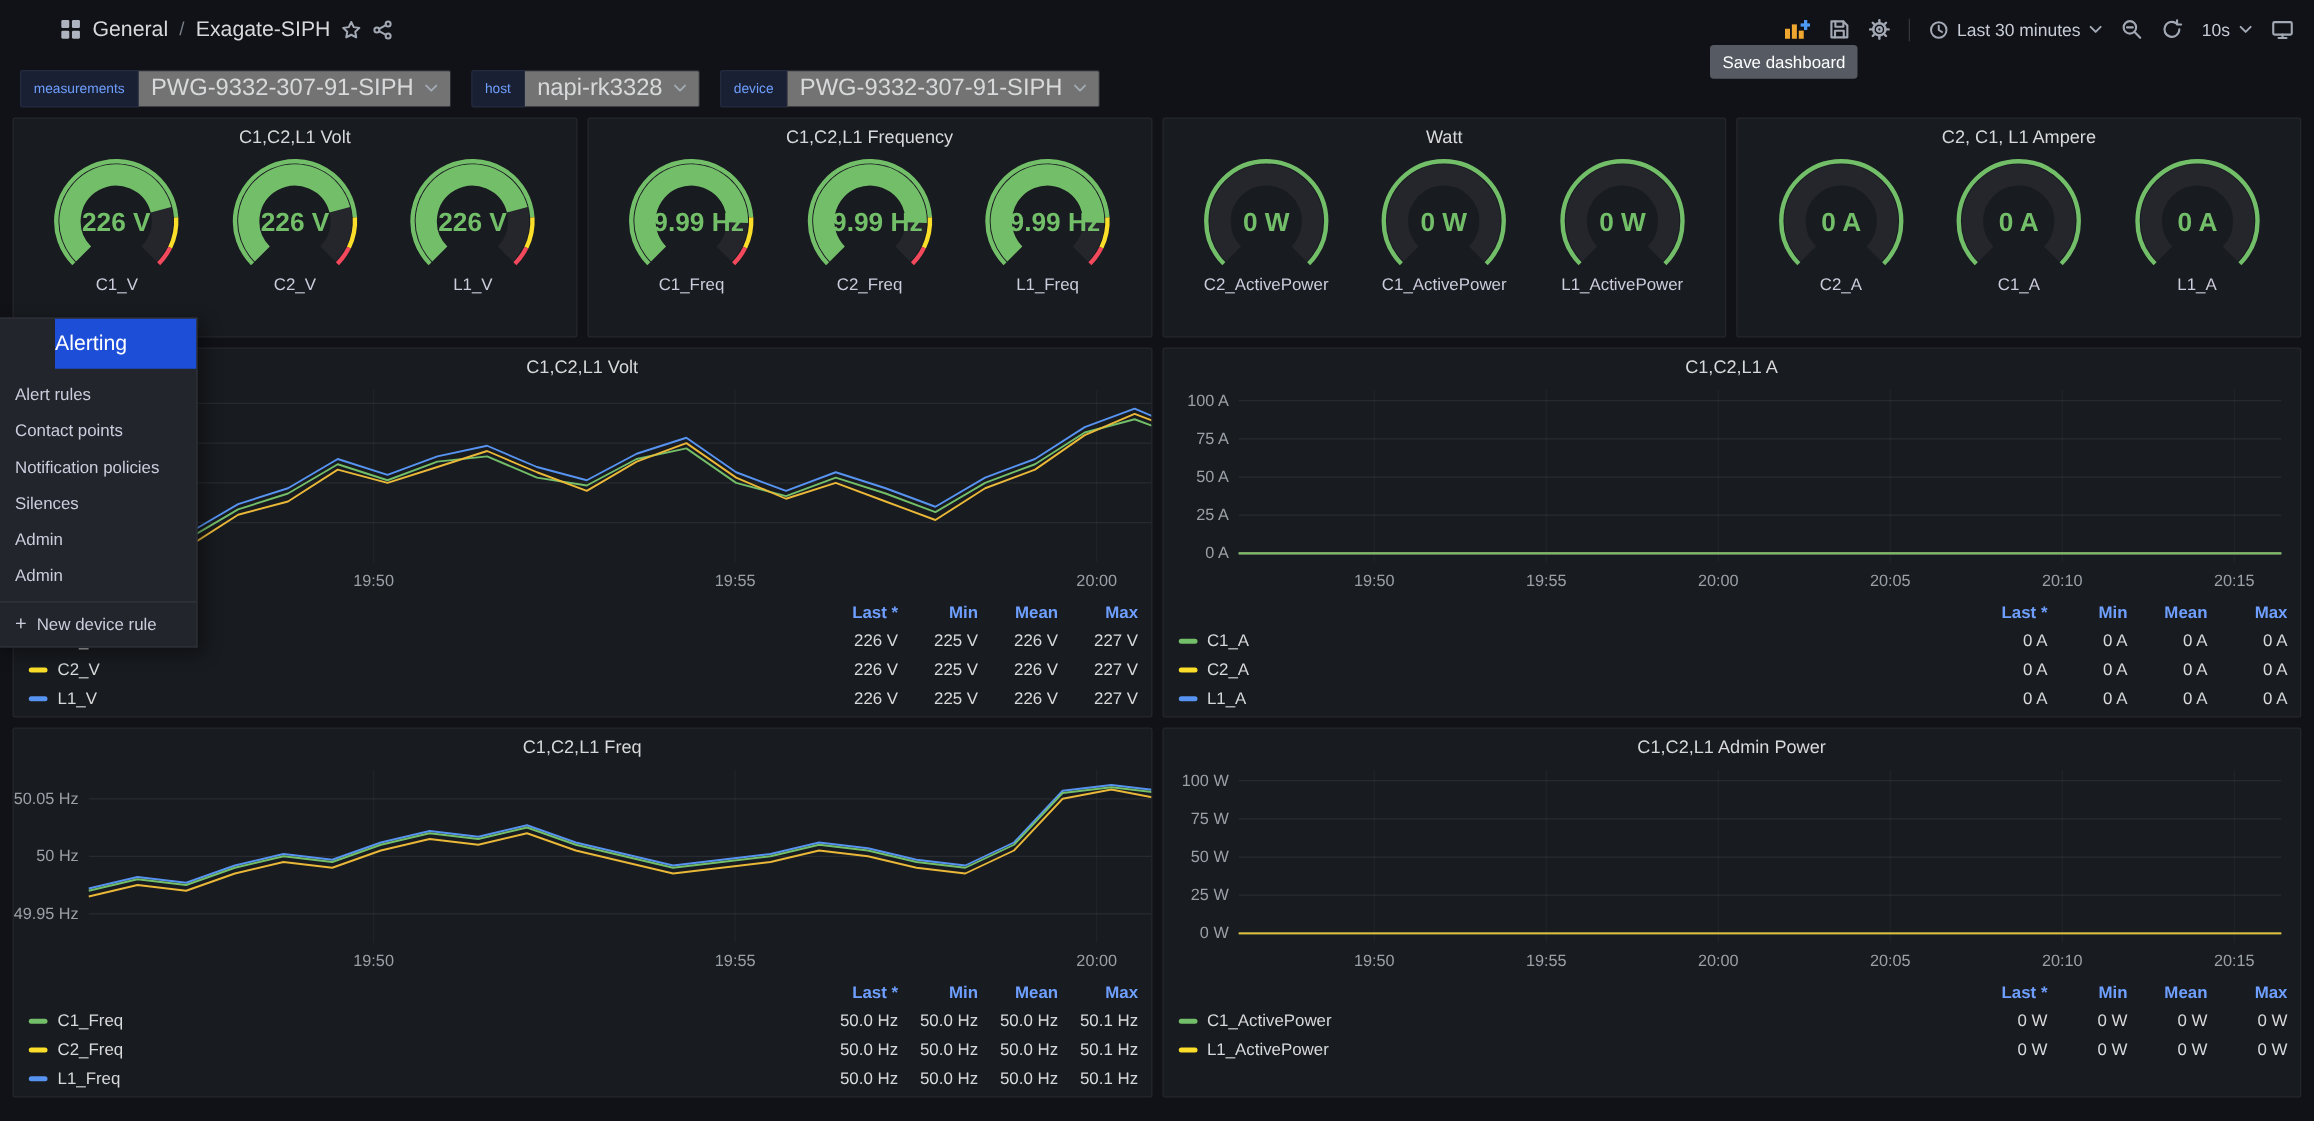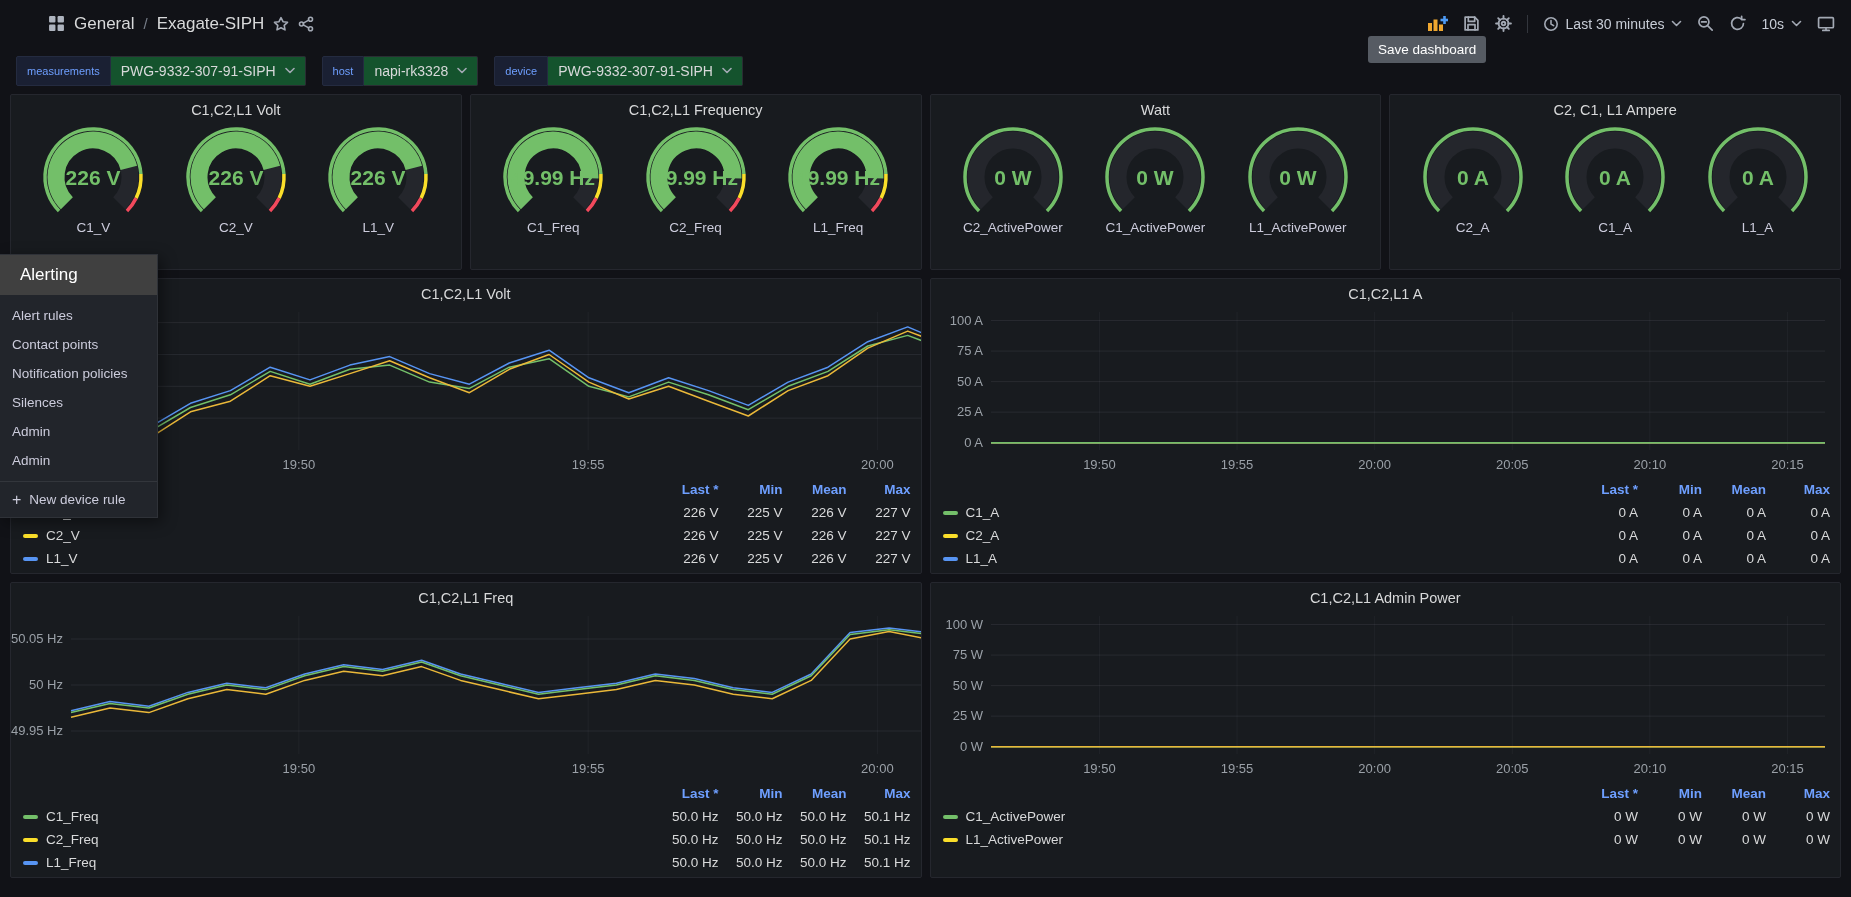--- a/index.html
+++ b/index.html
@@ -12,40 +12,40 @@
   .crumb.root{font-weight:500;}
   .sep{color:#787f8a;font-size:15px;}
   .icon-btn{display:inline-flex;align-items:center;justify-content:center;cursor:pointer;}
   svg.ic{stroke:#a3a9b4;fill:none;stroke-width:1.6;stroke-linecap:round;stroke-linejoin:round;}
   .actions{display:flex;align-items:center;gap:15px;font-size:14px;color:#c7ccd6;}
   .divider{width:1px;height:18px;background:#33363d;}
   .picker{display:flex;align-items:center;gap:7px;cursor:pointer;}
   .subbar{height:47px;display:flex;align-items:center;gap:16px;padding:0 16px;}
   .var-group{display:flex;align-items:center;}
   .var-label{height:30px;display:flex;align-items:center;padding:0 10px;background:#1a2033;border:1px solid #242b40;border-radius:2px 0 0 2px;color:#6e9fff;font-size:11px;}
-  .var-value{height:30px;display:flex;align-items:center;gap:9px;padding:0 10px;background:#14532d;border:1px solid #2a2d33;border-left:none;border-radius:0 2px 2px 0;font-size:14px;color:#d8d9da;cursor:pointer;}
+  .var-value{height:30px;display:flex;align-items:center;gap:9px;padding:0 10px;background:#737373;border:1px solid #2a2d33;border-left:none;border-radius:0 2px 2px 0;font-size:19px;color:#d8d9da;cursor:pointer;}
   .rows{padding:0 10px;}
   .gauges-row{display:flex;gap:8px;height:176px;margin-bottom:8px;}
   .charts-row{display:flex;gap:8px;height:296px;margin-bottom:8px;}
   .panel{flex:1;background:#181b1f;border:1px solid #25272e;border-radius:2px;overflow:hidden;display:flex;flex-direction:column;}
   .panel-title{text-align:center;font-size:14.5px;font-weight:500;color:#d8d9da;padding:7px 0 2px;cursor:pointer;flex:0 0 auto;}
   .gauges{flex:1;display:flex;justify-content:space-evenly;align-items:flex-start;padding-top:2px;}
   .gauge{display:flex;flex-direction:column;align-items:center;}
   .gauge-label{font-size:13.5px;color:#ccccdc;margin-top:-2px;}
   .chart-body{height:172px;flex:0 0 auto;}
   svg text{font-family:"Liberation Sans",sans-serif;}
   .legend{padding:2px 10px 0 12px;}
   .lrow{display:flex;align-items:center;height:23px;font-size:13.5px;}
   .lhead .lval{color:#6e9fff;font-weight:700;}
   .lname{flex:1;display:flex;align-items:center;gap:8px;color:#d8d9da;}
   .lname span{cursor:pointer;}
   .swatch{width:15px;height:4px;border-radius:2px;}
   .lval{width:64px;text-align:right;color:#d8d9da;}
   .alert-menu{position:absolute;left:0;top:254px;width:158px;background:#22252b;border:1px solid #2f3238;border-left:none;box-shadow:4px 4px 14px rgba(0,0,0,.45);z-index:40;}
-  .menu-title{background:#404040;color:#fff;font-size:17px;padding:10px 20px;}
+  .menu-title{background:#1d4ed8;color:#fff;font-size:17px;padding:10px 0;margin-left:44px;}
   .alert-menu ul{list-style:none;padding:6px 0;}
   .alert-menu li{padding:7px 12px;font-size:13.5px;color:#ccccdc;cursor:pointer;}
   .menu-footer{border-top:1px solid #33363c;padding:10px 12px;display:flex;align-items:center;gap:8px;font-size:13.5px;color:#ccccdc;cursor:pointer;}
   .menu-footer .plus{font-size:16px;line-height:10px;}
   .tooltip{position:absolute;left:1368px;top:36px;background:#565b63;color:#fff;font-size:13.5px;padding:6px 10px;border-radius:3px;z-index:50;}
 </style>
 </head>
 <body>
 
 <div id="app">

